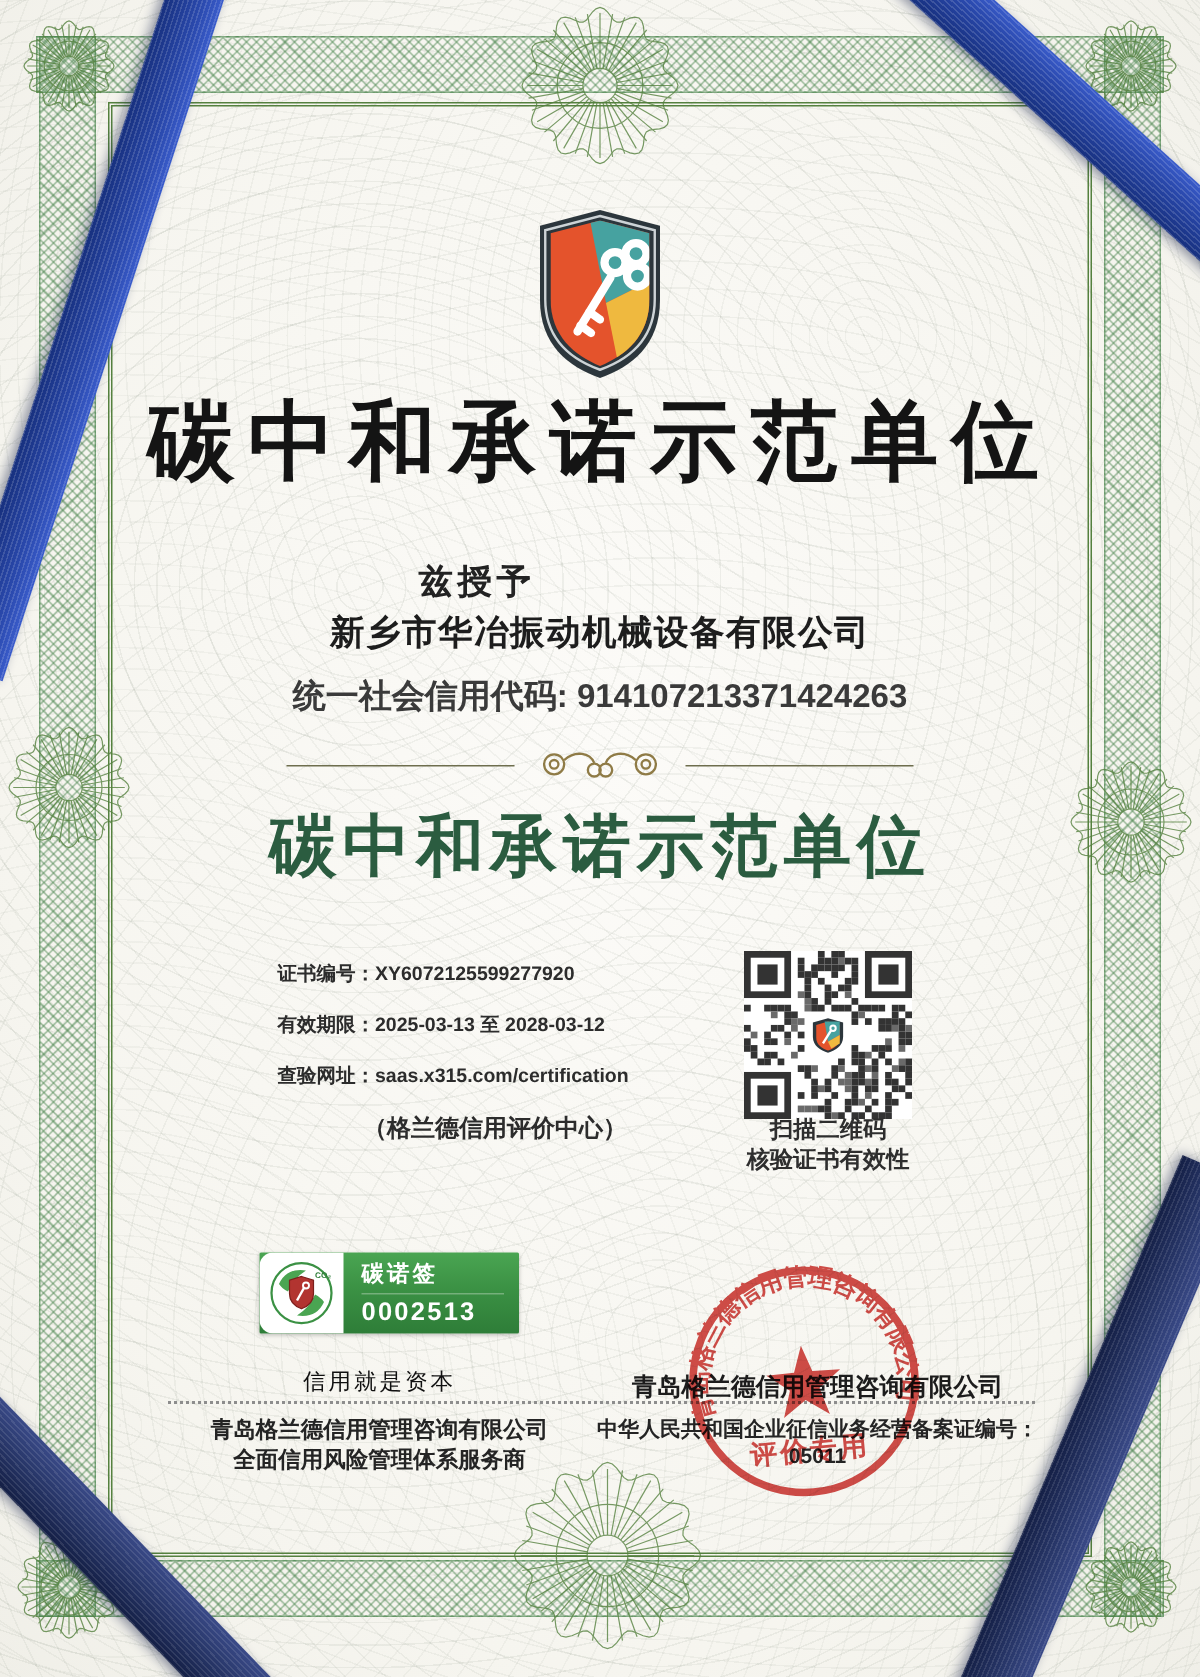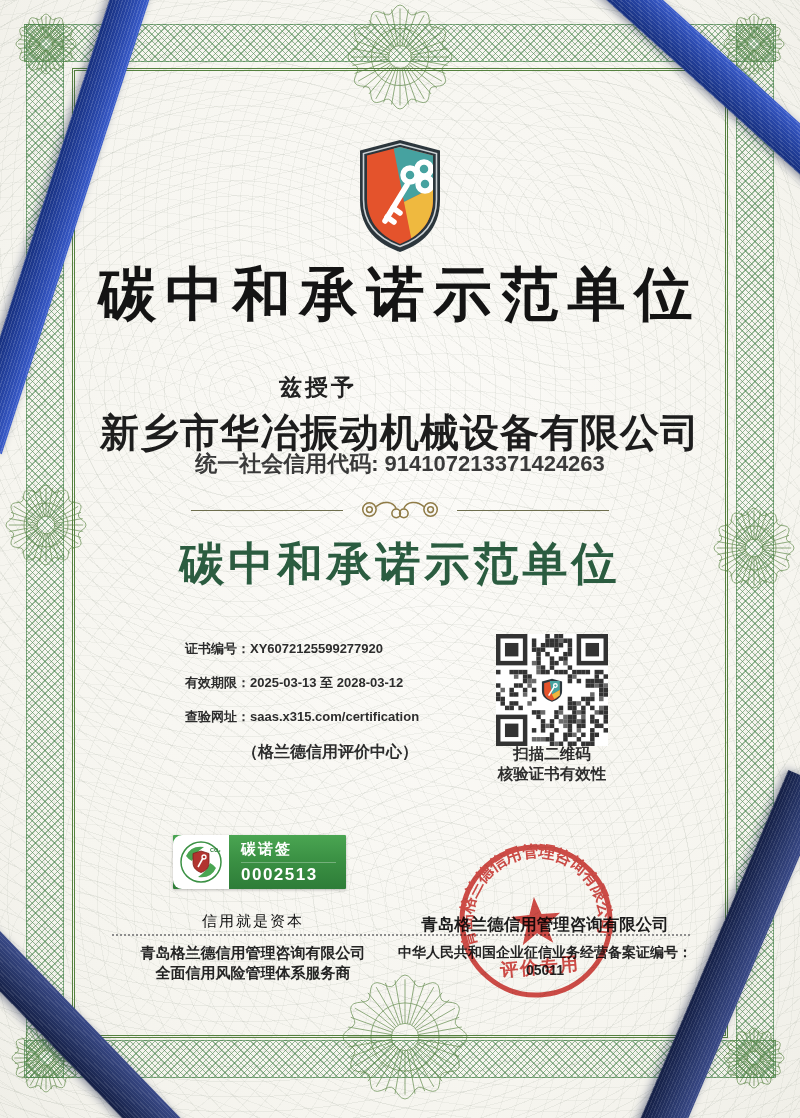--- a/index.html
+++ b/index.html
@@ -40,21 +40,21 @@
   .ribbon.br{width:520px;height:44px;left:447px;top:996px;transform:rotate(113deg);}
   
   .content{position:absolute;inset:0;z-index:20;}
   .logo{position:absolute;left:350px;top:138px;width:100px;height:116px;}
   .main-title{position:absolute;left:0;width:800px;top:256px;text-align:center;
     font-family:"DejaVu Serif","Liberation Serif",serif;font-weight:900;font-size:58px;
     letter-spacing:9px;color:var(--title-black,#141414);}
   .award-intro{position:absolute;left:0;width:636px;top:372px;text-align:center;
     font-size:23px;font-weight:bold;color:#222;letter-spacing:3px;}
   .company{position:absolute;left:0;width:800px;top:406px;text-align:center;
-    font-size:39px;font-weight:bold;color:#1d1d1d;letter-spacing:1px;}
+    font-size:23px;font-weight:bold;color:#1d1d1d;letter-spacing:1px;}
   .credit-code{position:absolute;left:0;width:800px;top:449px;text-align:center;
     font-size:22px;color:#3a3a3a;font-weight:bold;}
   .divider{position:absolute;left:0;width:800px;top:497px;display:flex;align-items:center;justify-content:center;gap:14px;}
   .divider .dline{display:inline-block;width:152px;height:0;border-top:1.5px solid #6e6e4e;}
   .subtitle{position:absolute;left:0;width:800px;top:534px;text-align:center;
     font-family:"DejaVu Serif","Liberation Serif",serif;font-weight:900;font-size:45px;
     letter-spacing:4px;color:var(--accent-green,#2b5c40);}
   .details{position:absolute;left:185px;top:640px;width:300px;}
   .drow{height:34px;font-size:13px;color:#2c2c2c;white-space:nowrap;}
   .dlabel{font-weight:bold;}

